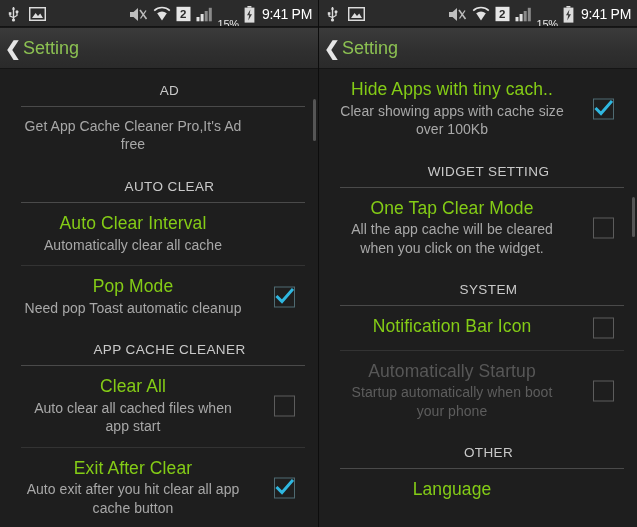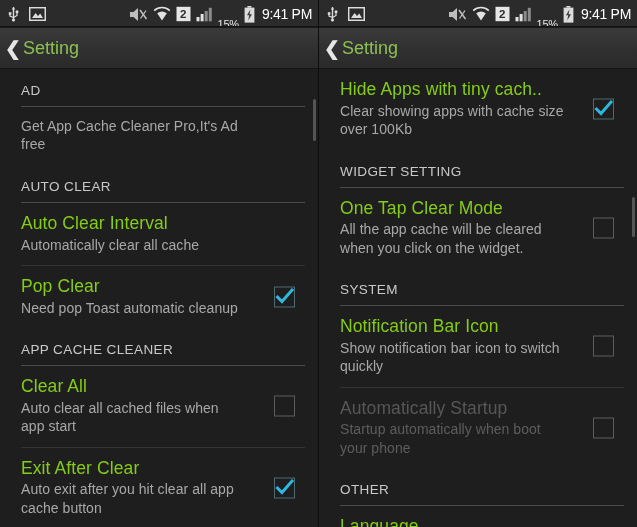--- a/index.html
+++ b/index.html
@@ -68,20 +68,21 @@
   }
 
   
   .list {
     position: relative;
     height: 458px;
     background: #1e1e1e;
     padding-left: 21px;
     padding-right: 0px;
     overflow: hidden;
+    text-align: center;
   }
   .list.right { padding-left: 21px; }
 
   .section-head {
     color: #c9c9c9;
     font-size: 13.5px;
     letter-spacing: 0.4px;
     padding-top: 14px;
     padding-bottom: 8px;
   }
@@ -217,21 +218,21 @@
         <div class="row no-rule-top">
           <div class="subtitle">Get App Cache Cleaner Pro,It's Ad free</div>
         </div>
         <div class="section-head">AUTO CLEAR</div>
         <div class="rule"></div>
         <div class="row no-rule-top">
           <div class="title">Auto Clear Interval</div>
           <div class="subtitle">Automatically clear all cache</div>
         </div>
         <div class="row">
-          <div class="title">Pop Clear</div>
+          <div class="title">Pop Mode</div>
           <div class="subtitle">Need pop Toast automatic cleanup</div>
           <div class="checkbox checked">
             <svg width="19" height="19" viewBox="0 0 19 19">
               <path d="M2.5 9.5 L7 14 L17 2.5" stroke="#2fb7e0" stroke-width="3" fill="none" stroke-linecap="square"></path>
             </svg>
           </div>
         </div>
         <div class="section-head">APP CACHE CLEANER</div>
         <div class="rule"></div>
         <div class="row no-rule-top">
@@ -334,21 +335,20 @@
         <div class="rule"></div>
         <div class="row no-rule-top">
           <div class="title">One Tap Clear Mode</div>
           <div class="subtitle">All the app cache will be cleared when you click on the widget.</div>
           <div class="checkbox"></div>
         </div>
         <div class="section-head">SYSTEM</div>
         <div class="rule"></div>
         <div class="row no-rule-top">
           <div class="title">Notification Bar Icon</div>
-          <div class="subtitle">Show notification bar icon to switch quickly</div>
           <div class="checkbox"></div>
         </div>
         <div class="row disabled">
           <div class="title">Automatically Startup</div>
           <div class="subtitle">Startup automatically when boot your phone</div>
           <div class="checkbox"></div>
         </div>
         <div class="section-head">OTHER</div>
         <div class="rule"></div>
         <div class="row no-rule-top">

